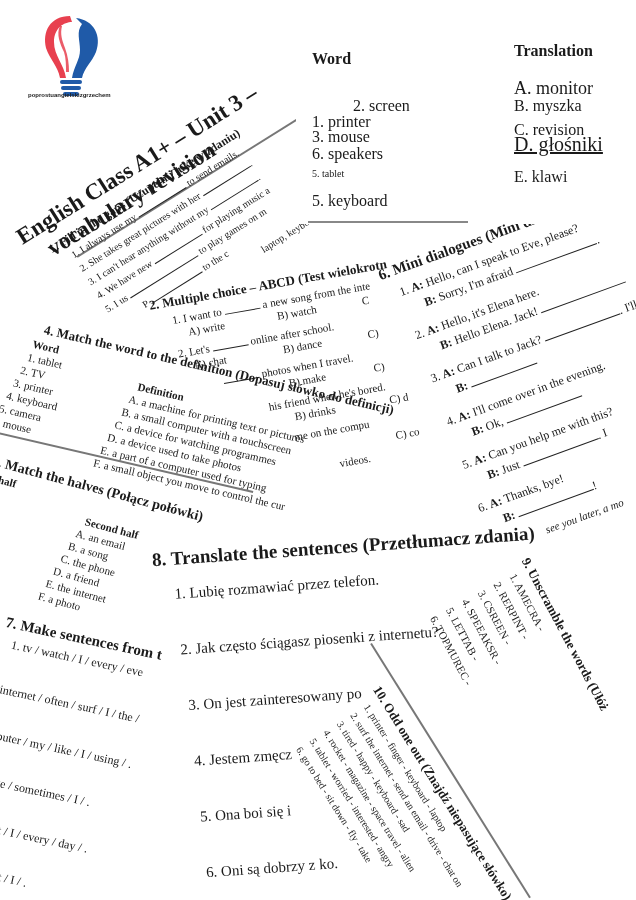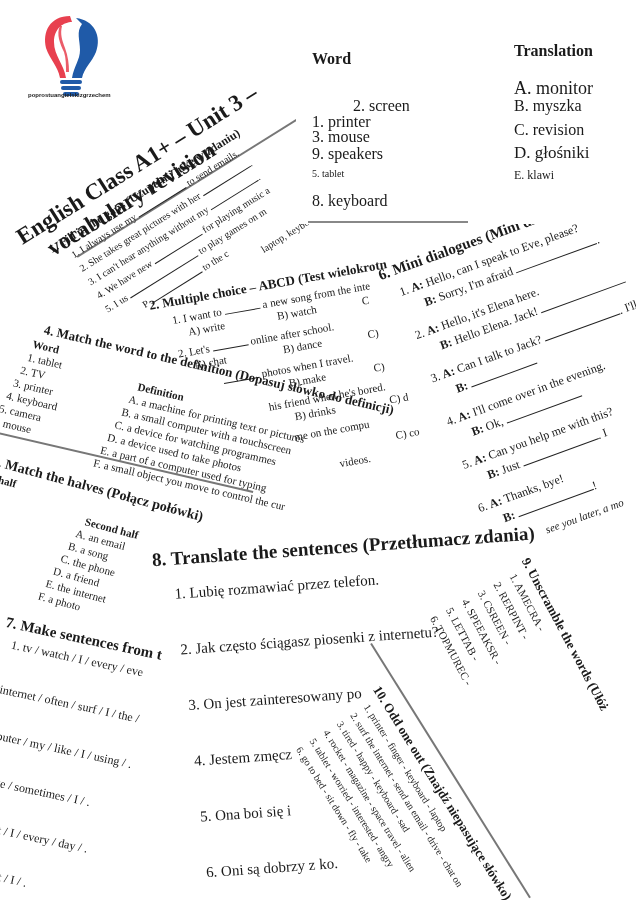--- a/index.html
+++ b/index.html
@@ -190,28 +190,28 @@
   </div>
   <div class="abs" style="left:180px; top:114px; font-size:10px;">laptop, keyboard</div>
 </div>
 
 <div class="sheet" style="left:296px; top:0px; width:340px; height:224px;">
   <div class="abs bold" style="left:16px; top:50px; font-size:16px;">Word</div>
   <div class="abs bold" style="left:218px; top:42px; font-size:16px;">Translation</div>
   <div class="abs" style="left:16px; top:73px; font-size:16px;margin-top:40px;">1. printer</div>
   <div class="abs" style="left:16px; top:97px; font-size:16px;margin-left:41px;">2. screen</div>
   <div class="abs" style="left:16px; top:128px; font-size:16px;">3. mouse</div>
-  <div class="abs" style="left:16px; top:145px; font-size:16px;">9. speakers</div>
+  <div class="abs" style="left:16px; top:145px; font-size:16px;">6. speakers</div>
   <div class="abs" style="left:16px; top:168px; font-size:10px;">5. tablet</div>
-  <div class="abs" style="left:16px; top:192px; font-size:16px;">8. keyboard</div>
+  <div class="abs" style="left:16px; top:192px; font-size:16px;">5. keyboard</div>
   <div class="abs" style="left:218px; top:78px; font-size:18px;">A. monitor</div>
   <div class="abs" style="left:218px; top:97px; font-size:16px;">B. myszka</div>
   <div class="abs" style="left:218px; top:121px; font-size:16px;">C. revision</div>
-  <div class="abs" style="left:218px; top:143px; font-size:17px;">D. głośniki</div>
-  <div class="abs" style="left:218px; top:168px; font-size:12px;">E. klawi</div>
+  <div class="abs" style="left:218px; top:133px; font-size:20px;text-decoration:underline;">D. głośniki</div>
+  <div class="abs" style="left:218px; top:168px; font-size:16px;">E. klawi</div>
   <div class="hr" style="left:12px; top:221px; width:160px; background:#888;"></div>
 </div>
 
 <div class="logo">
   <svg width="100" height="100" viewBox="0 0 100 100">
     <path d="M50 6 C30 6 22 22 26 38 C30 50 38 56 40 68 L46 68 C44 54 34 46 34 32 C34 18 44 12 52 12 Z" fill="#e8404f"></path>
     <path d="M40 16 C36 24 40 34 44 42 C46 48 46 56 46 62 L49 62 C49 54 48 46 45 38 C42 30 40 24 42 16 Z" fill="#e8404f" opacity="0.85"></path>
     <path d="M56 8 C74 10 82 26 76 42 C72 52 64 58 62 68 L52 68 C54 56 60 50 60 40 C60 30 56 22 62 14 Z" fill="#1f5aa8"></path>
     <rect x="40" y="70" width="22" height="4" rx="2" fill="#1f5aa8"></rect>
     <rect x="41" y="76" width="20" height="4" rx="2" fill="#1f5aa8"></rect>

